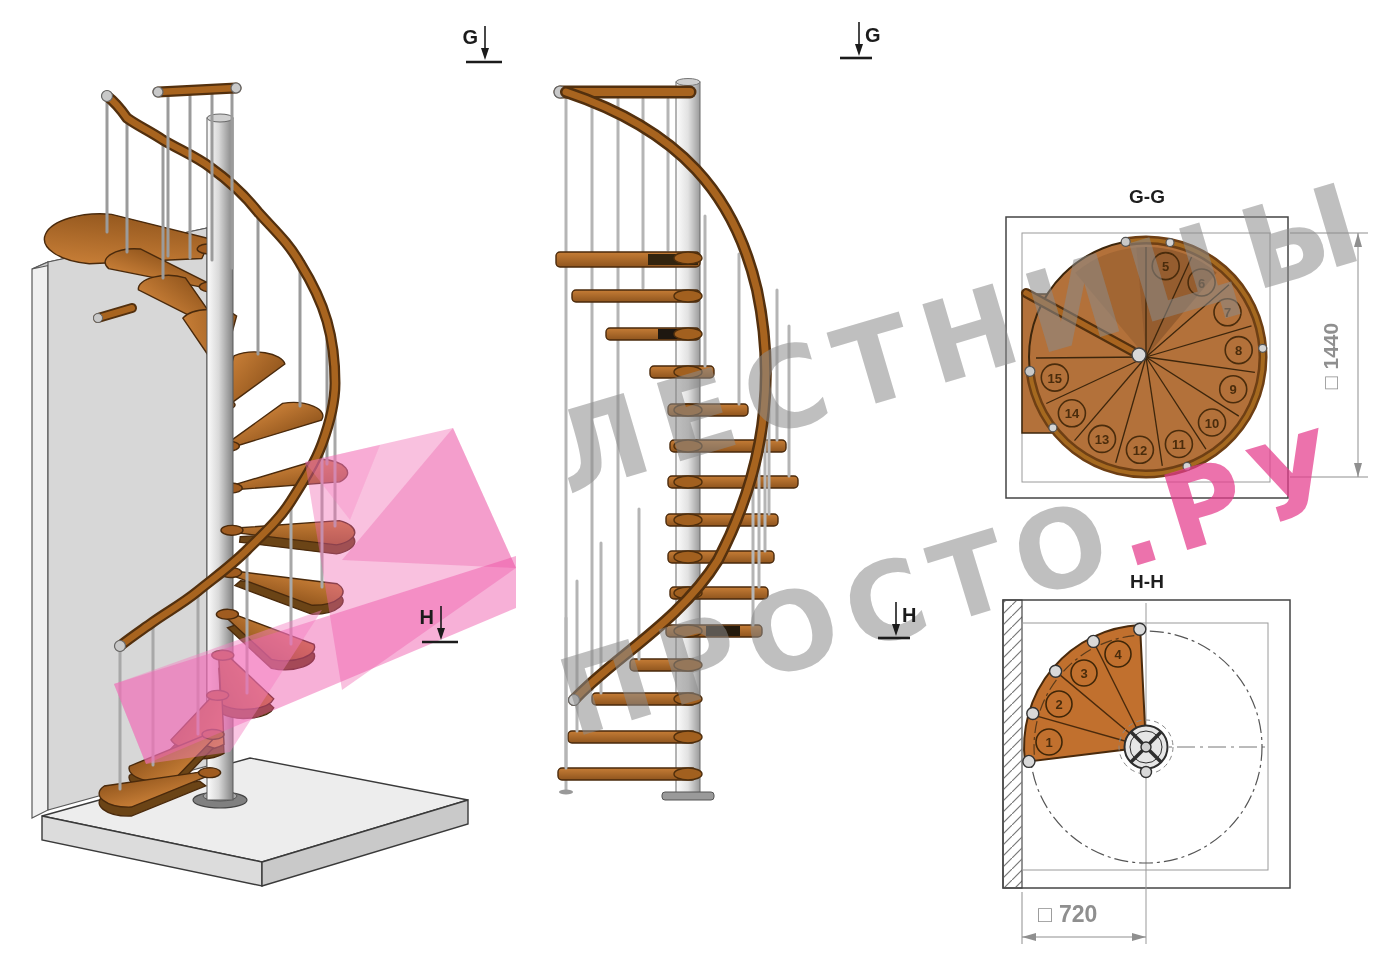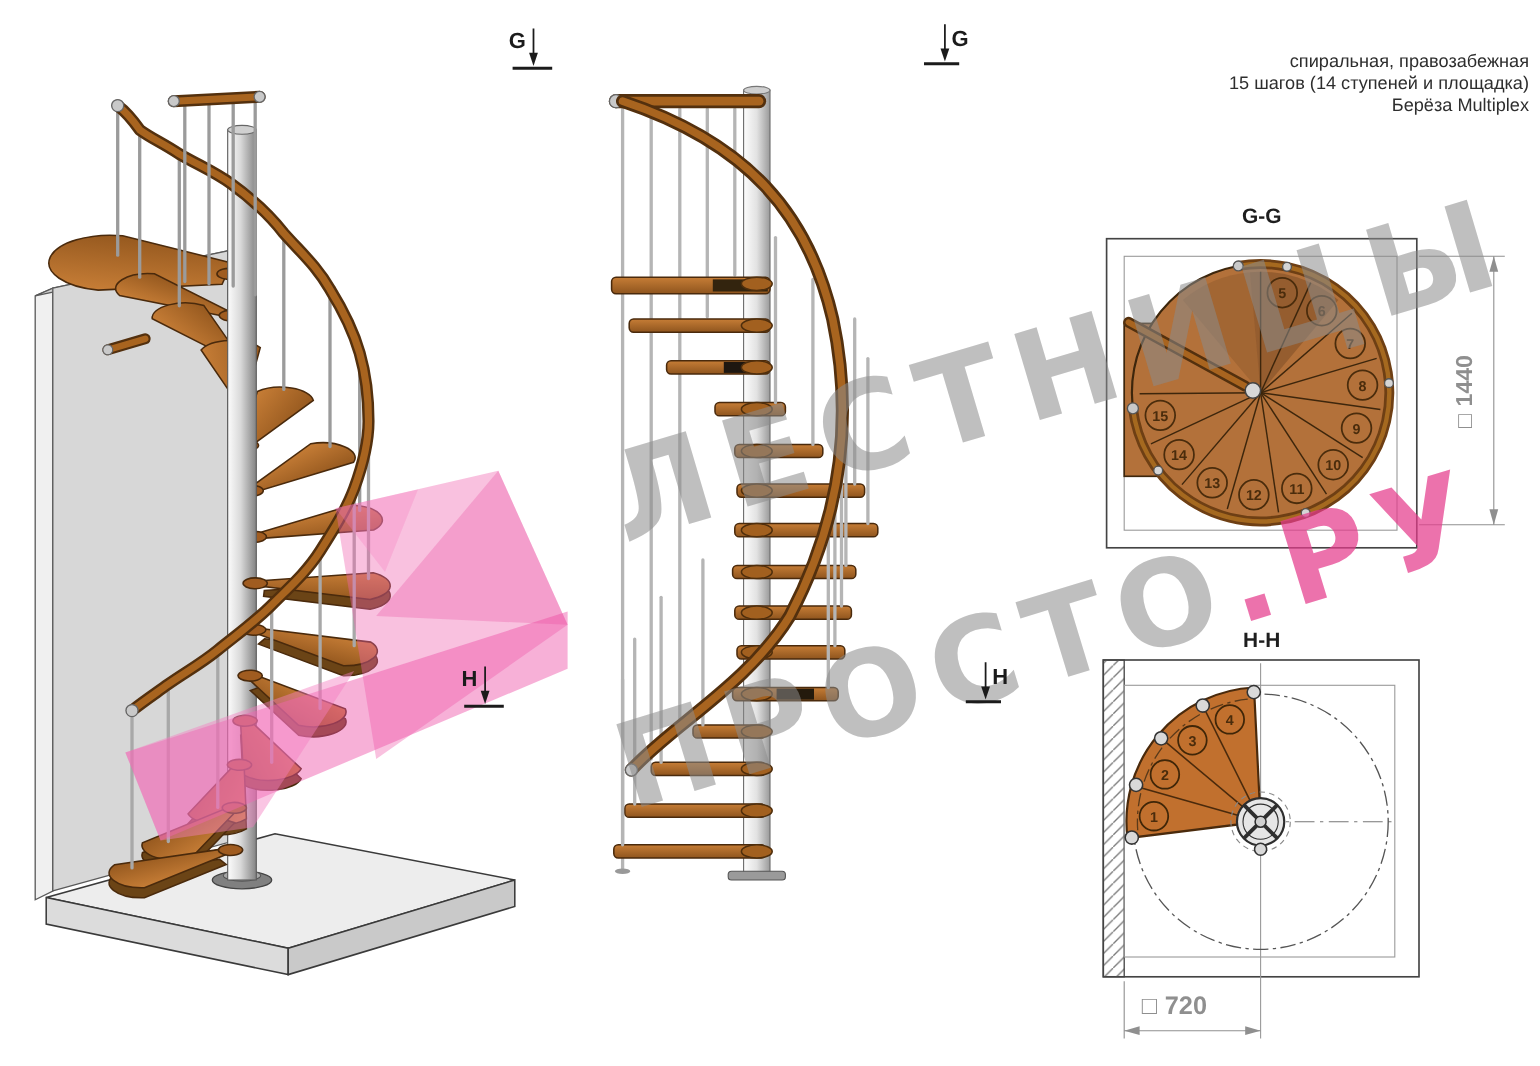--- a/index.html
+++ b/index.html
@@ -463,25 +463,20 @@
     <line x1="12" y1="40" x2="48" y2="40" stroke="#1b1b1b" stroke-width="2.6"></line>
   </svg>
 
   <svg class="abs z6" style="left:874px;top:598px" width="64" height="52" viewBox="0 0 64 52">
     <text class="mletter" x="28" y="24" text-anchor="start">H</text>
     <line x1="22" y1="4" x2="22" y2="28" stroke="#1b1b1b" stroke-width="1.6"></line>
     <polygon points="18,26 26,26 22,38" fill="#1b1b1b"></polygon>
     <line x1="4" y1="40" x2="36" y2="40" stroke="#1b1b1b" stroke-width="2.6"></line>
   </svg>
 
-  <div id="header" class="abs">
-    <div>спиральная, правозабежная</div>
-    <div>15 шагов (14 ступеней и площадка)</div>
-    <div>Берёза Multiplex</div>
-  </div>
 
   <div id="wm1" class="wm">
     <span>ЛЕСТНИЦЫ</span>
   </div>
   <div id="wm2" class="wm">
     <span>ПРОСТО</span><span class="wm-pink">.РУ</span>
   </div>
 
 </div>
 

